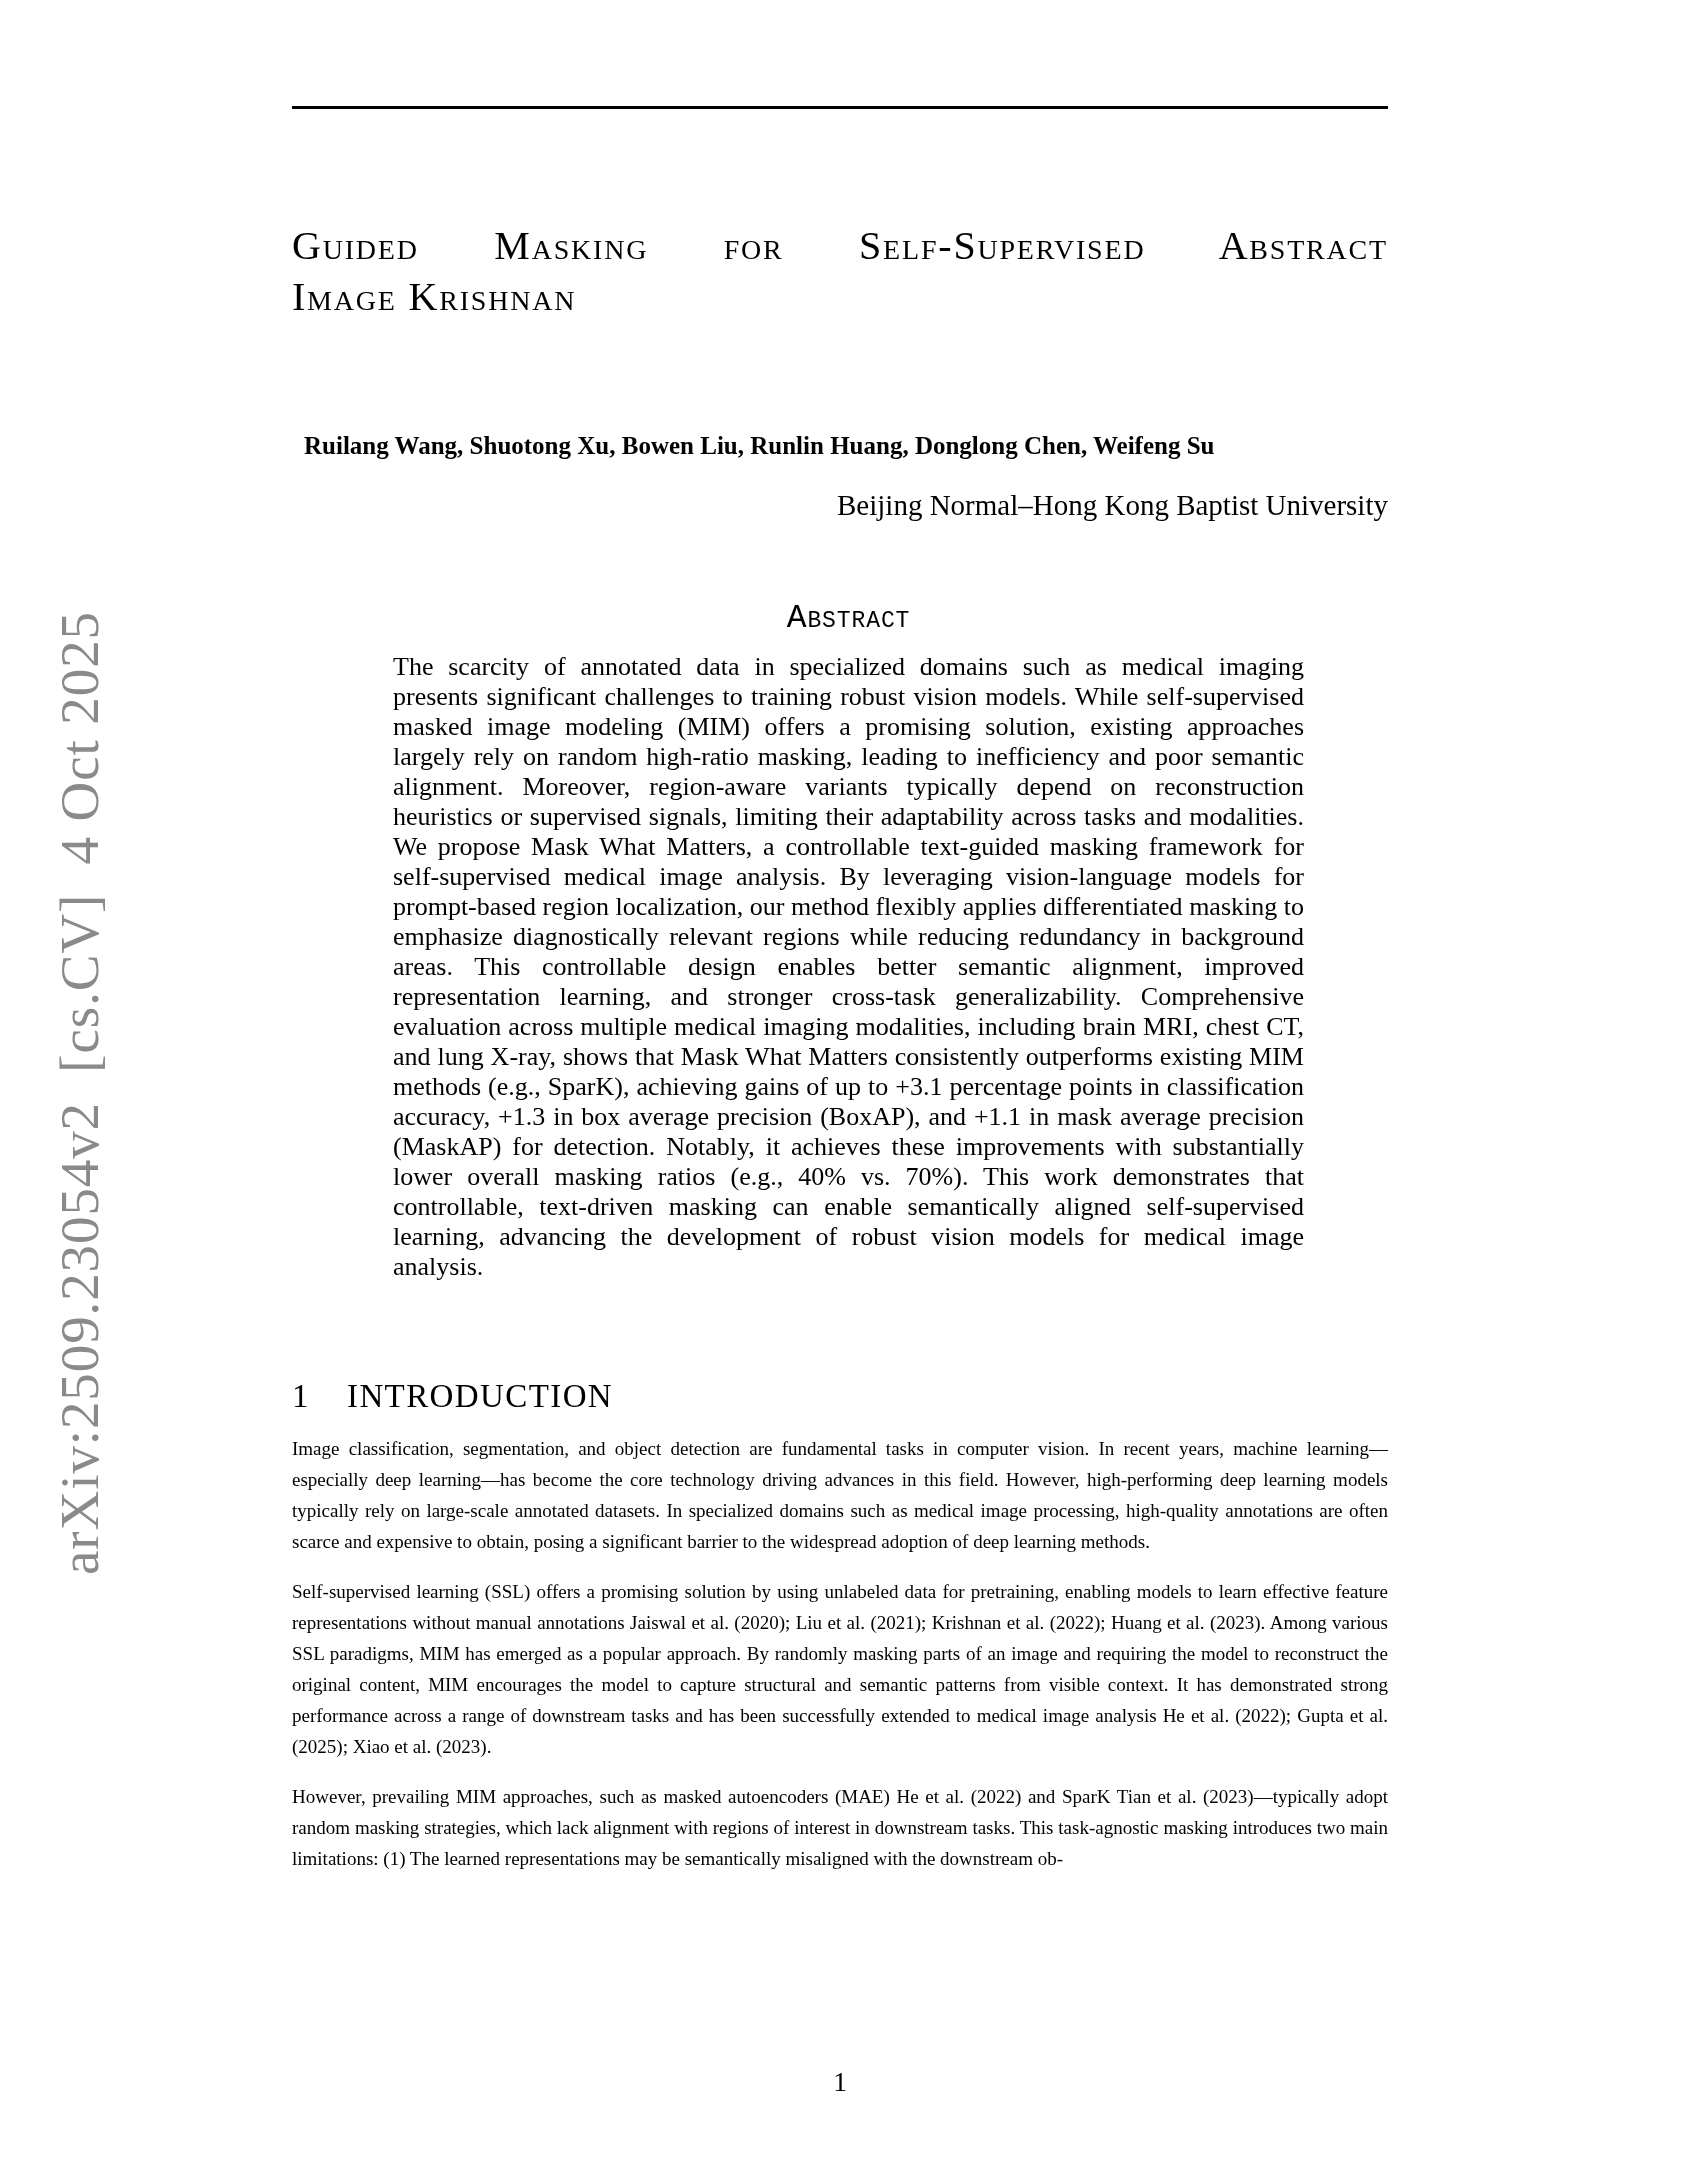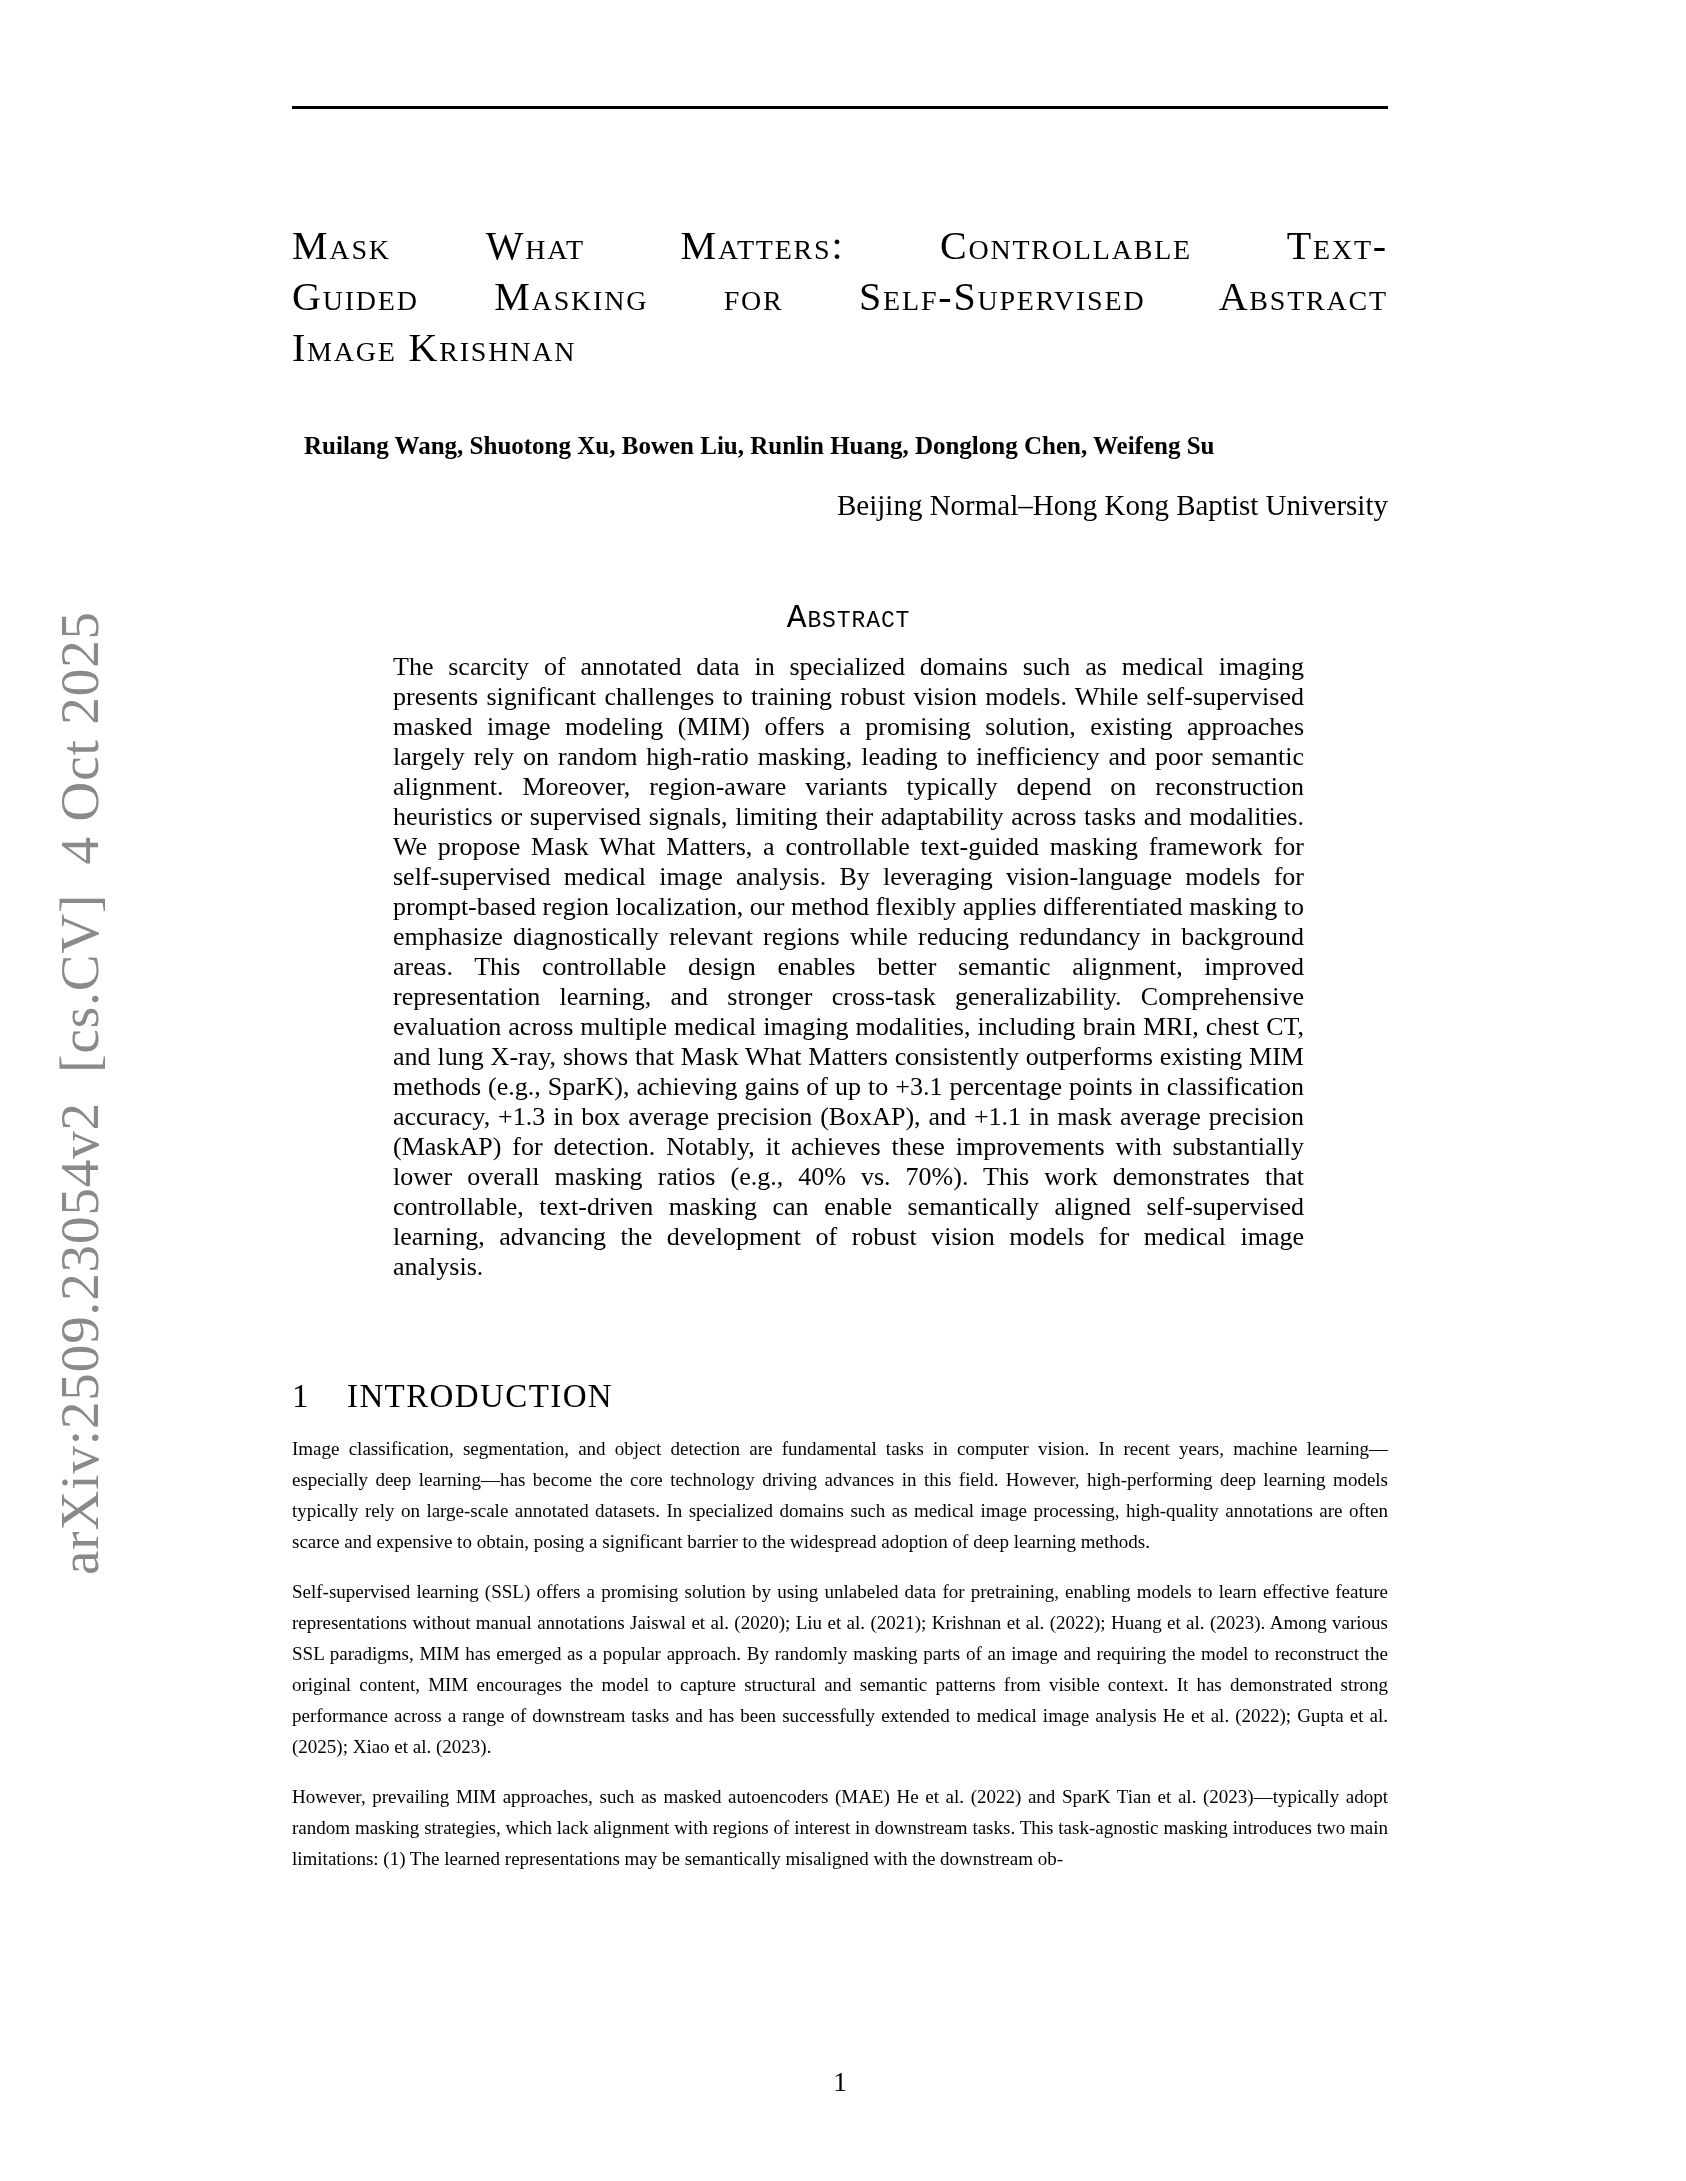--- a/index.html
+++ b/index.html
@@ -130,21 +130,20 @@
 </head>
 <body>
 
 <div class="page">
 
   <div class="watermark">arXiv:2509.23054v2  [cs.CV]  4 Oct 2025</div>
 
   <div class="toprule"></div>
 
   <h1 class="title">
-    <span class="tline justify">Mask What Matters: Controllable Text-</span>
     <span class="tline justify">Guided Masking for Self-Supervised Abstract</span>
     <span class="tline">Image Krishnan</span>
   </h1>
 
   <div class="authors">Ruilang Wang, Shuotong Xu, Bowen Liu, Runlin Huang, Donglong Chen, Weifeng Su</div>
 
   <div class="affiliation">Beijing Normal–Hong Kong Baptist University</div>
 
   <div class="abstract-heading">Abstract</div>
 

